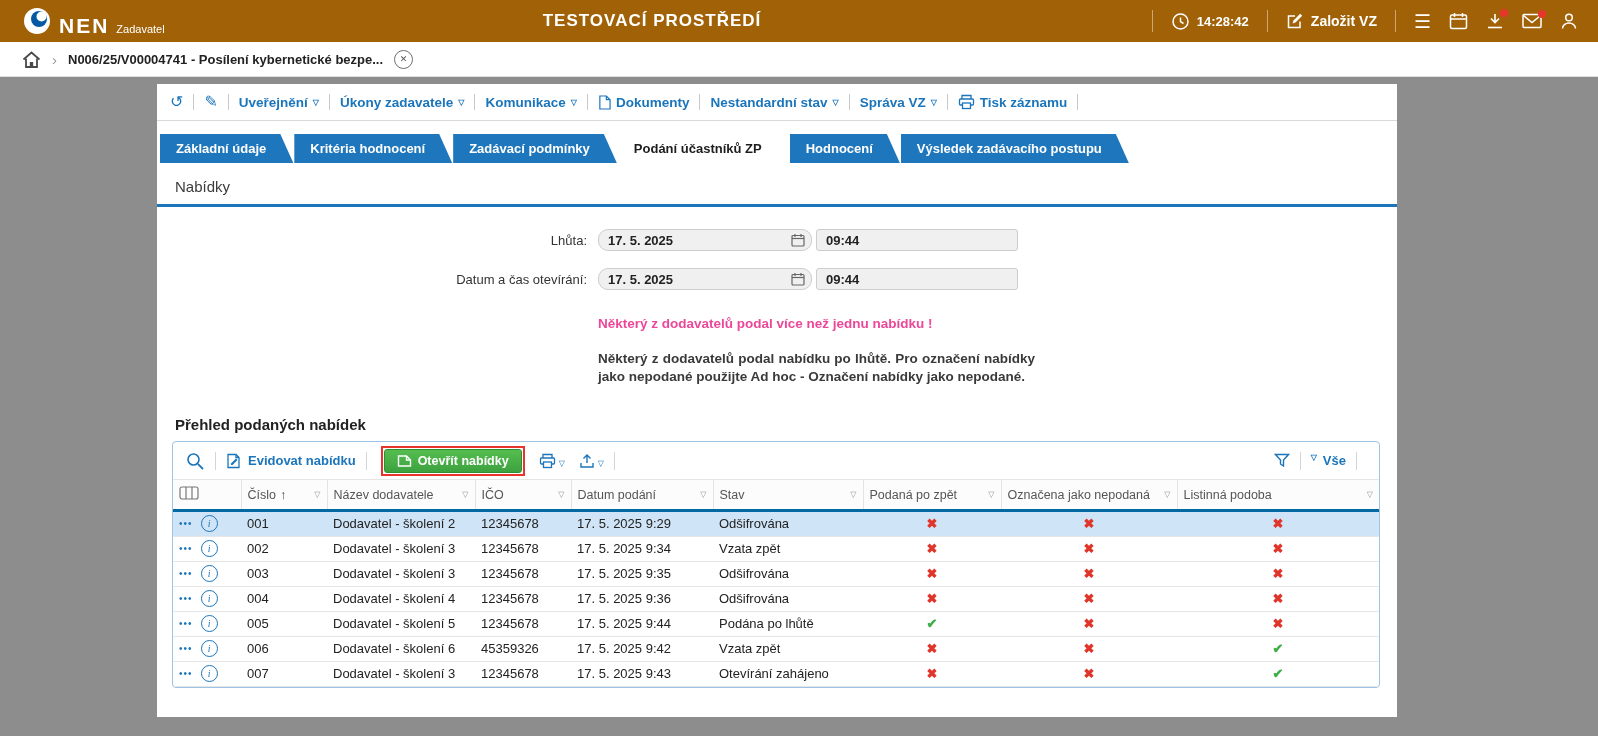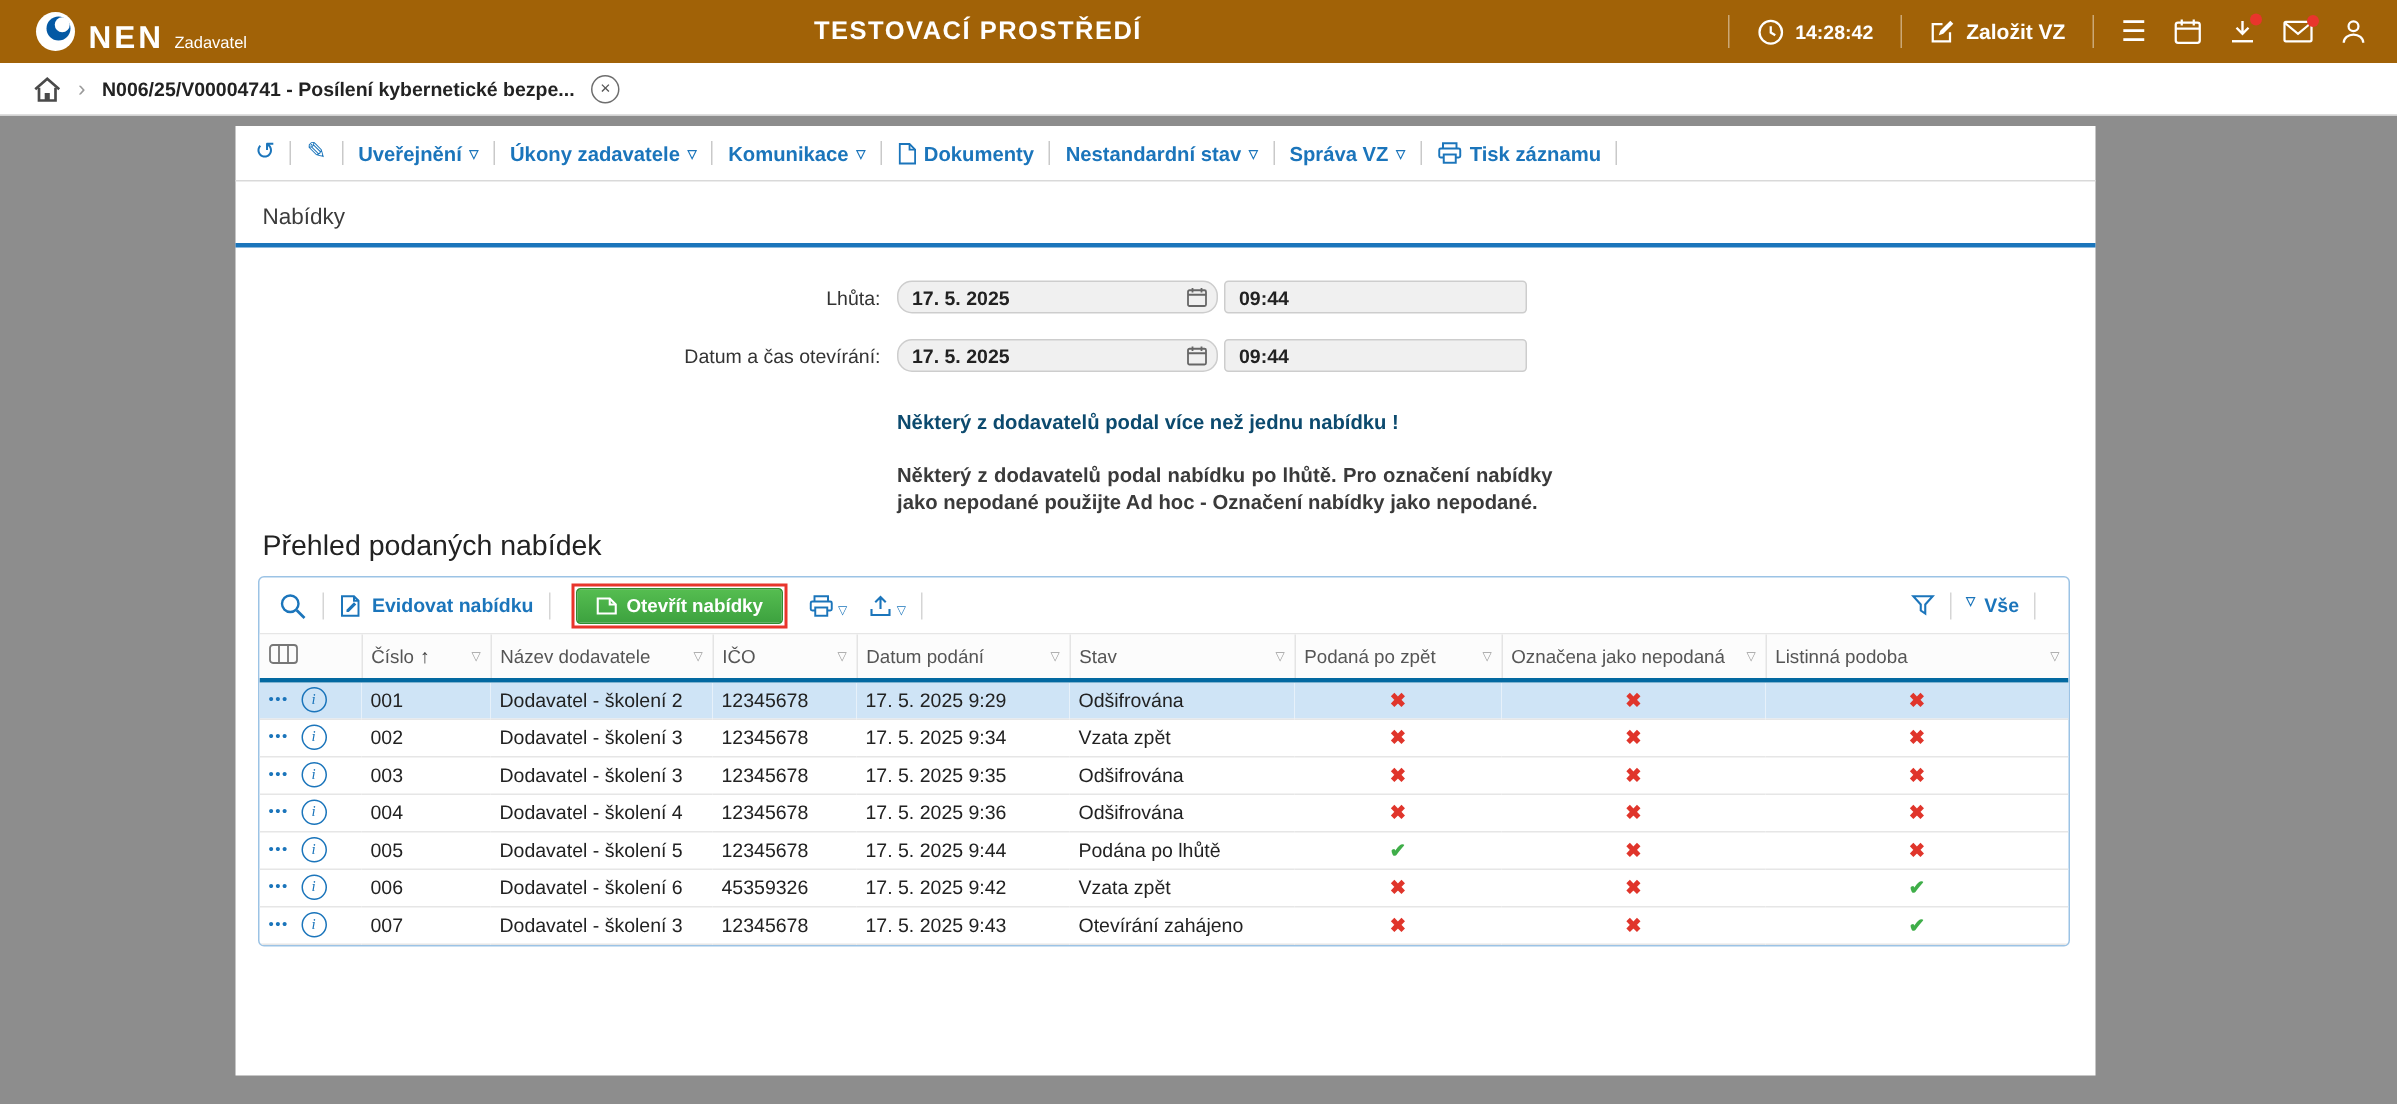--- a/index.html
+++ b/index.html
@@ -43,24 +43,24 @@
   
   .form-area{padding-top:22px;}
   .form-row{display:flex;align-items:center;margin-bottom:17px;}
   .form-label{width:430px;text-align:right;font-size:13px;color:#333;}
   .dt-group{display:flex;gap:4px;margin-left:11px;}
   .dt-box{background:#f0f0f0;border:1px solid #cdcdcd;border-radius:3px;height:22px;display:flex;align-items:center;font-weight:bold;font-size:13px;color:#222;box-sizing:border-box;cursor:text;}
   .date-box{width:214px;padding:0 6px 0 9px;justify-content:space-between;border-radius:10px;}
   .time-box{width:202px;padding-left:9px;}
   .cal-icon{display:inline-flex;cursor:pointer;}
   
-  .alert-red{color:#0c4a6e;font-weight:bold;font-size:13.5px;margin:26px 0 0 441px;}
+  .alert-red{color:#ec4899;font-weight:bold;font-size:13.5px;margin:26px 0 0 441px;}
   .alert-note{color:#3a3a3a;font-weight:600;font-size:13.5px;margin:19px 0 0 441px;width:437px;text-align:justify;line-height:1.35;}
   
-  .offers-title{font-size:19px;font-weight:normal;color:#222;margin:10px 0 8px 18px;}
+  .offers-title{font-size:15px;font-weight:bold;color:#222;margin:30px 0 8px 18px;}
   .grid-panel{margin:0 17px 0 15px;border:1px solid #9cc3e5;border-radius:4px;overflow:hidden;background:#fff;}
   .grid-toolbar{display:flex;align-items:center;height:37px;padding:0 12px;border-bottom:1px solid #e6e6e6;}
   .gt-icon{display:inline-flex;cursor:pointer;}
   .gt-div{width:1px;height:18px;background:#d5d5d5;margin:0 10px;}
   .gt-link{display:inline-flex;gap:6px;color:#1b75bb;font-size:13px;font-weight:600;cursor:pointer;white-space:nowrap;}
   .gt-caret{font-size:8px;color:#1b75bb;margin:6px 0 0 3px;}
   .red-outline{border:2px solid #e8352c;padding:1px;display:inline-flex;margin:0 4px;}
   .green-btn{display:inline-flex;align-items:center;gap:6px;background:linear-gradient(#55bd50,#3da23f);color:#fff;font-weight:bold;font-size:12.5px;border:1px solid #2e8f31;border-radius:3px;height:24px;padding:0 12px;cursor:pointer;font-family:inherit;}
   .gt-spacer{flex:1;}
   
@@ -212,20 +212,28 @@
               <path d="M4 5V1.5h9V5" fill="none" stroke="#1b75bb" stroke-width="1.3"></path>
               <rect x="1.5" y="5" width="14" height="6" rx="1" fill="none" stroke="#1b75bb" stroke-width="1.3"></rect>
               <rect x="4.5" y="9" width="8" height="5.5" fill="#fff" stroke="#1b75bb" stroke-width="1.3"></rect>
             </svg>
         </span>
         <span>Tisk záznamu</span>
       </a>
       <span class="rt-div"></span>
     </div>
 
+    <div class="tabs">
+      <div class="tab">Základní údaje</div>
+      <div class="tab">Kritéria hodnocení</div>
+      <div class="tab">Zadávací podmínky</div>
+      <div class="tab active">Podání účastníků ZP</div>
+      <div class="tab">Hodnocení</div>
+      <div class="tab">Výsledek zadávacího postupu</div>
+    </div>
 
     <div class="section-title">Nabídky</div>
     <div class="blue-rule"></div>
 
     <div class="form-area">
       <div class="form-row">
         <div class="form-label">Lhůta:</div>
         <div class="dt-group">
           <div class="dt-box date-box">
             <span>17. 5. 2025</span>

